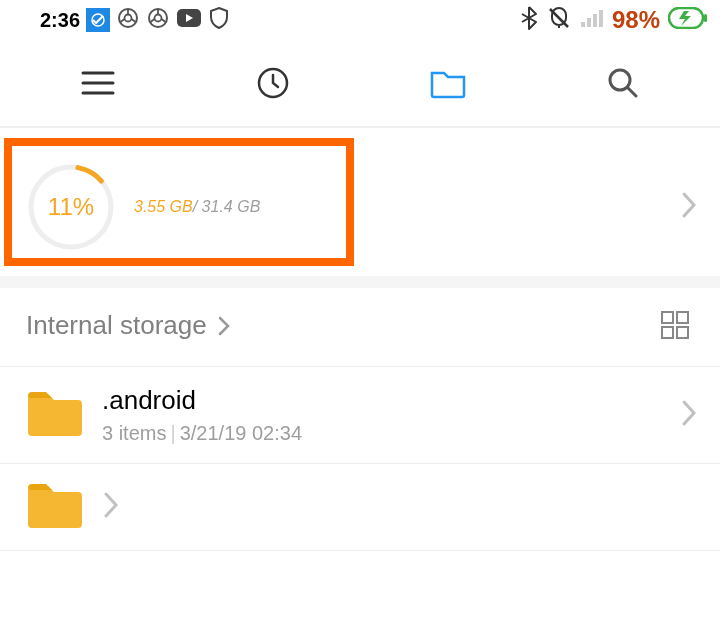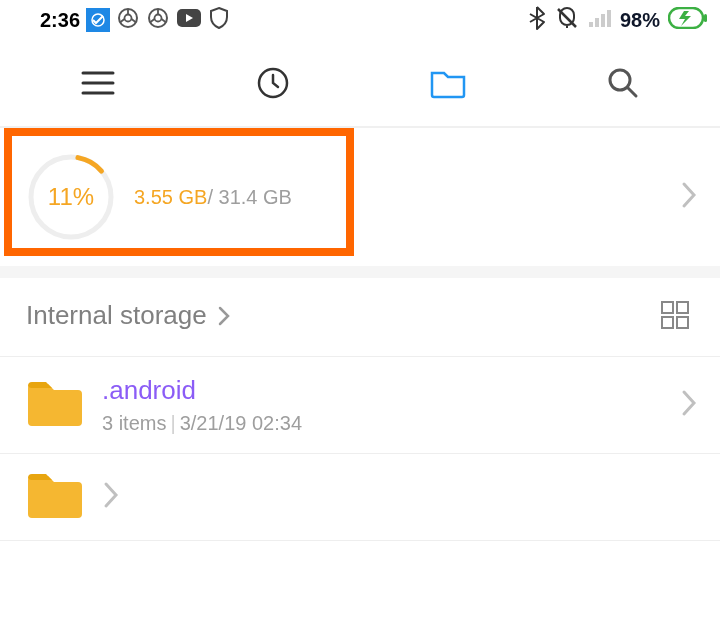--- a/index.html
+++ b/index.html
@@ -41,23 +41,23 @@
       display: flex;
       align-items: center;
       justify-content: center;
     }
     .status-right {
       display: flex;
       align-items: center;
       gap: 8px;
     }
     .battery-pct {
-      font-size: 20px;
+      font-size: 24px;
       font-weight: 600;
-      color: #0f172a;
+      color: #c2410c;
     }
     .nav-row {
       height: 86px;
       display: flex;
       align-items: center;
       justify-content: space-around;
       padding: 0 10px;
     }
     .nav-btn {
       width: 130px;
@@ -68,20 +68,21 @@
       cursor: pointer;
     }
     .nav-divider {
       height: 2px;
       background: #f0f0f0;
       width: 100%;
     }
     .storage-card-wrap {
       position: relative;
       padding: 0;
+      margin-top: 10px;
     }
     .storage-highlight {
       position: absolute;
       left: 4px;
       top: 0;
       width: 350px;
       height: 128px;
       border: 8px solid #ff6600;
       pointer-events: none;
       z-index: 10;
@@ -112,21 +113,22 @@
     .storage-text {
       margin-left: 18px;
       flex: 1;
     }
     .storage-title {
       font-size: 24px;
       color: #7a7a7a;
       margin-bottom: 4px;
     }
     .storage-vals {
-      font-size: 20px;
+      font-size: 16px;
+      font-style: italic;
     }
     .storage-used {
       color: #f5a623;
     }
     .storage-total {
       color: #9e9e9e;
     }
     .chevron {
       color: #c0c0c0;
     }
@@ -162,21 +164,21 @@
       width: 56px;
       height: 50px;
       position: relative;
       margin-right: 20px;
     }
     .folder-body {
       flex: 1;
     }
     .folder-name {
       font-size: 26px;
-      color: #8b5cf6;
+      color: #000000;
       margin-bottom: 6px;
     }
     .folder-meta {
       font-size: 20px;
       color: #9e9e9e;
     }
     .meta-sep {
       color: #d0d0d0;
       margin: 0 4px;
     }

